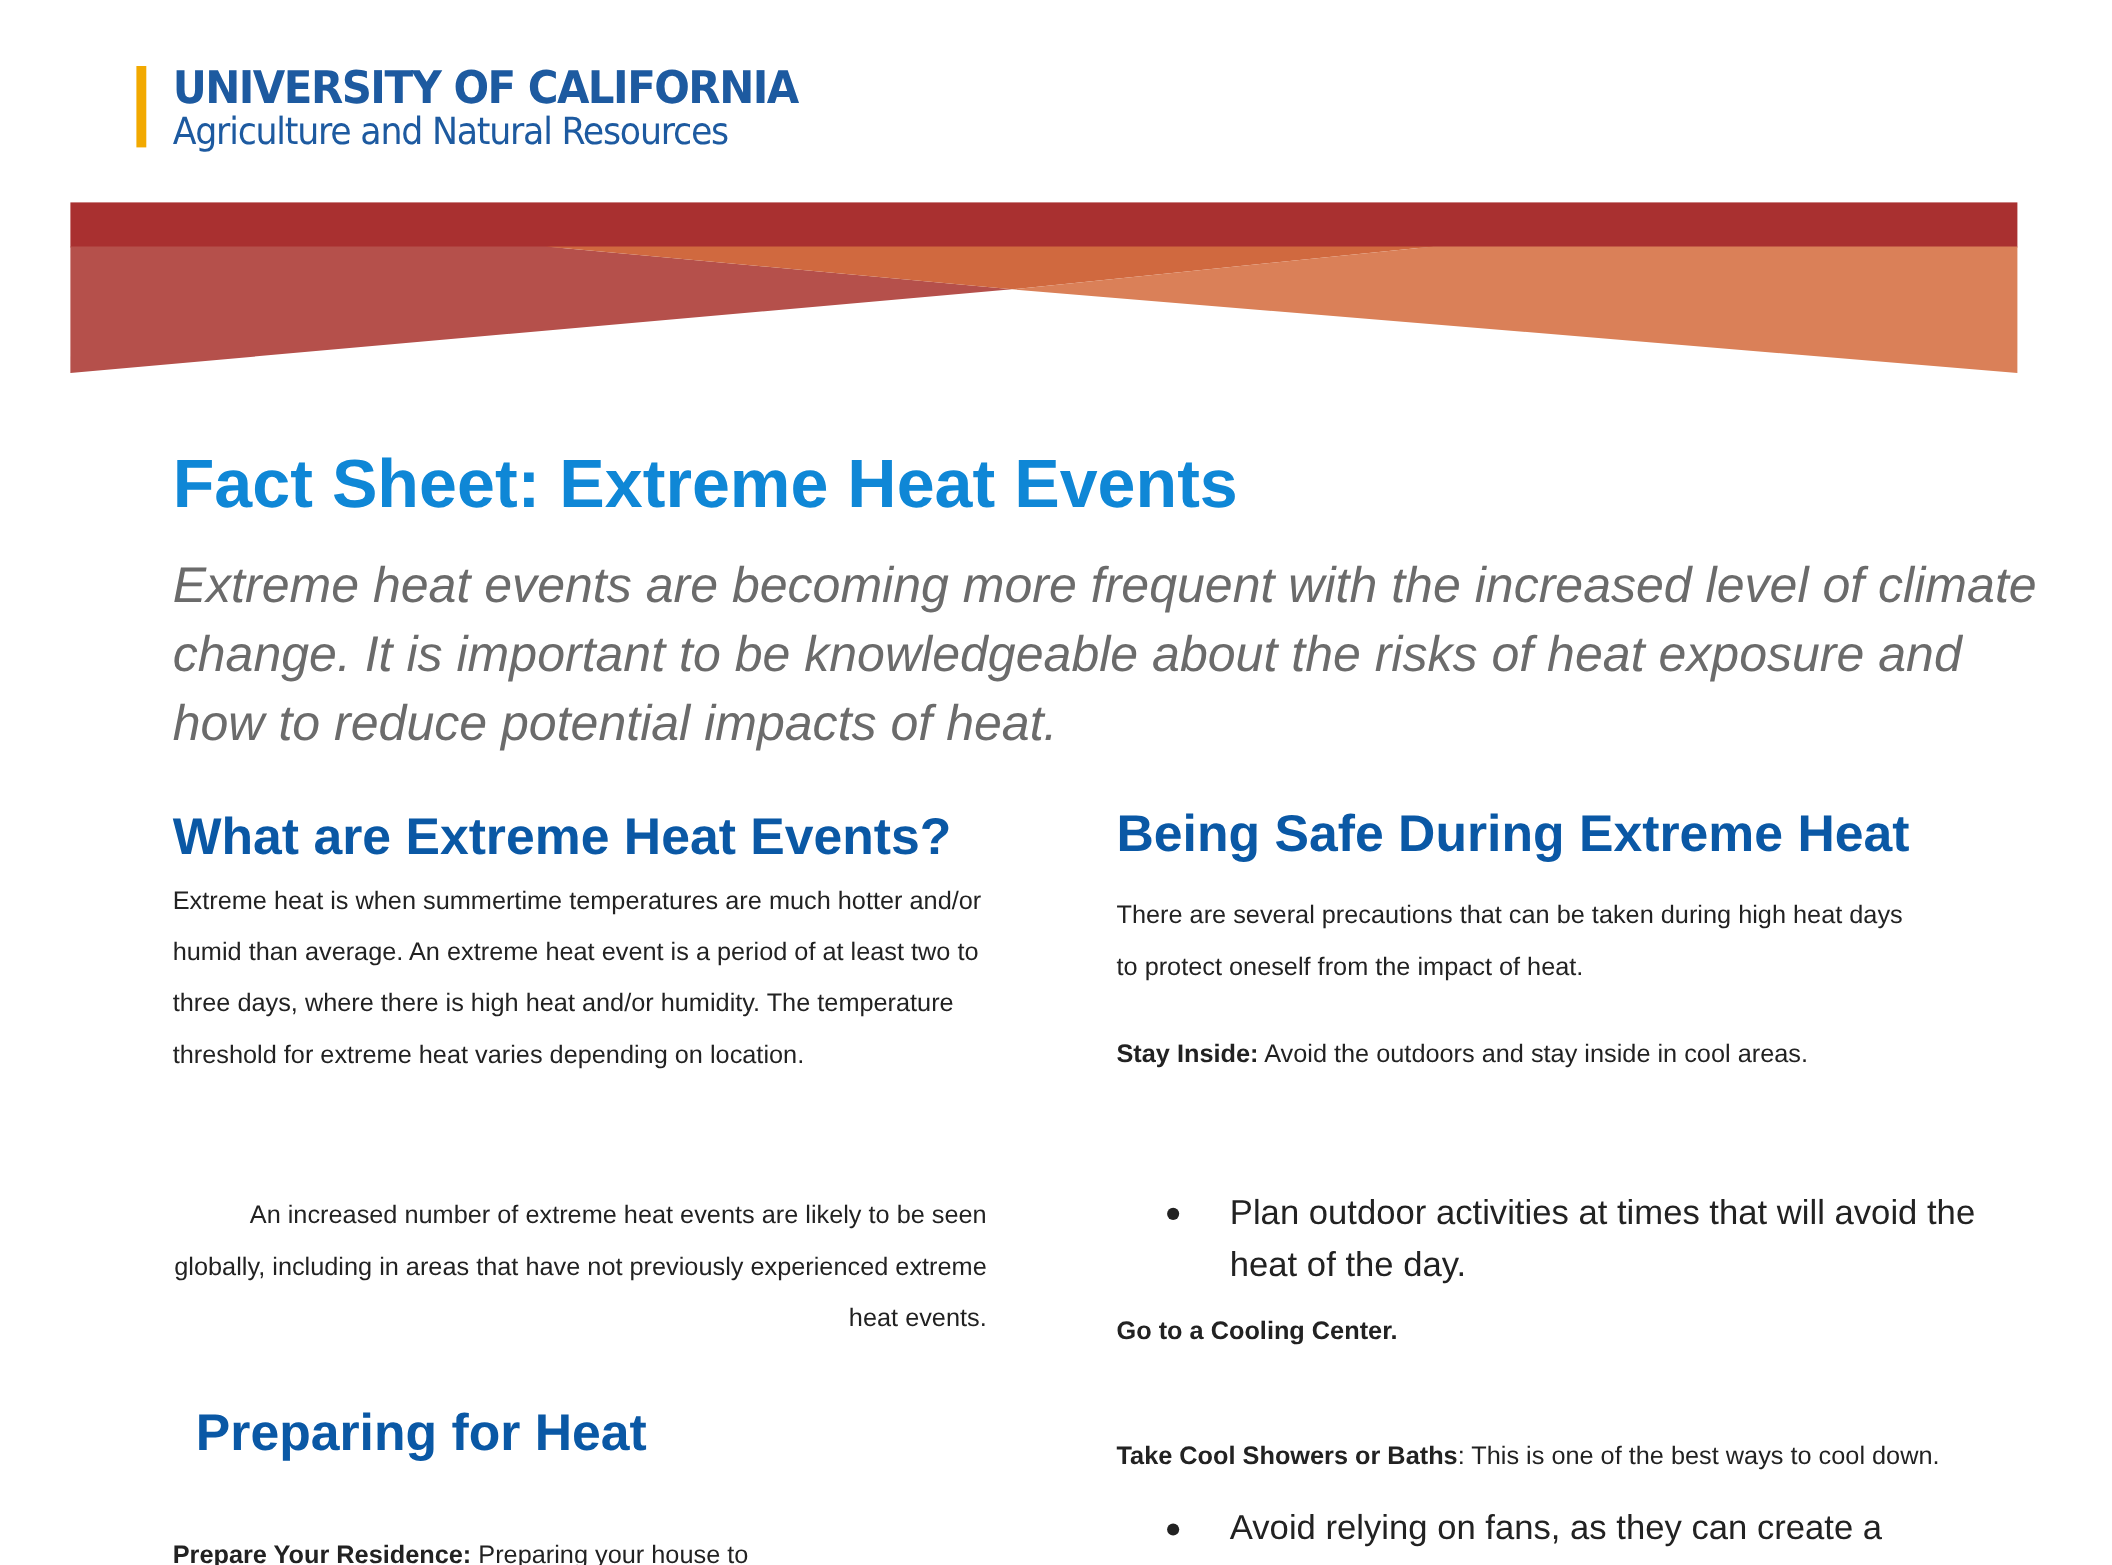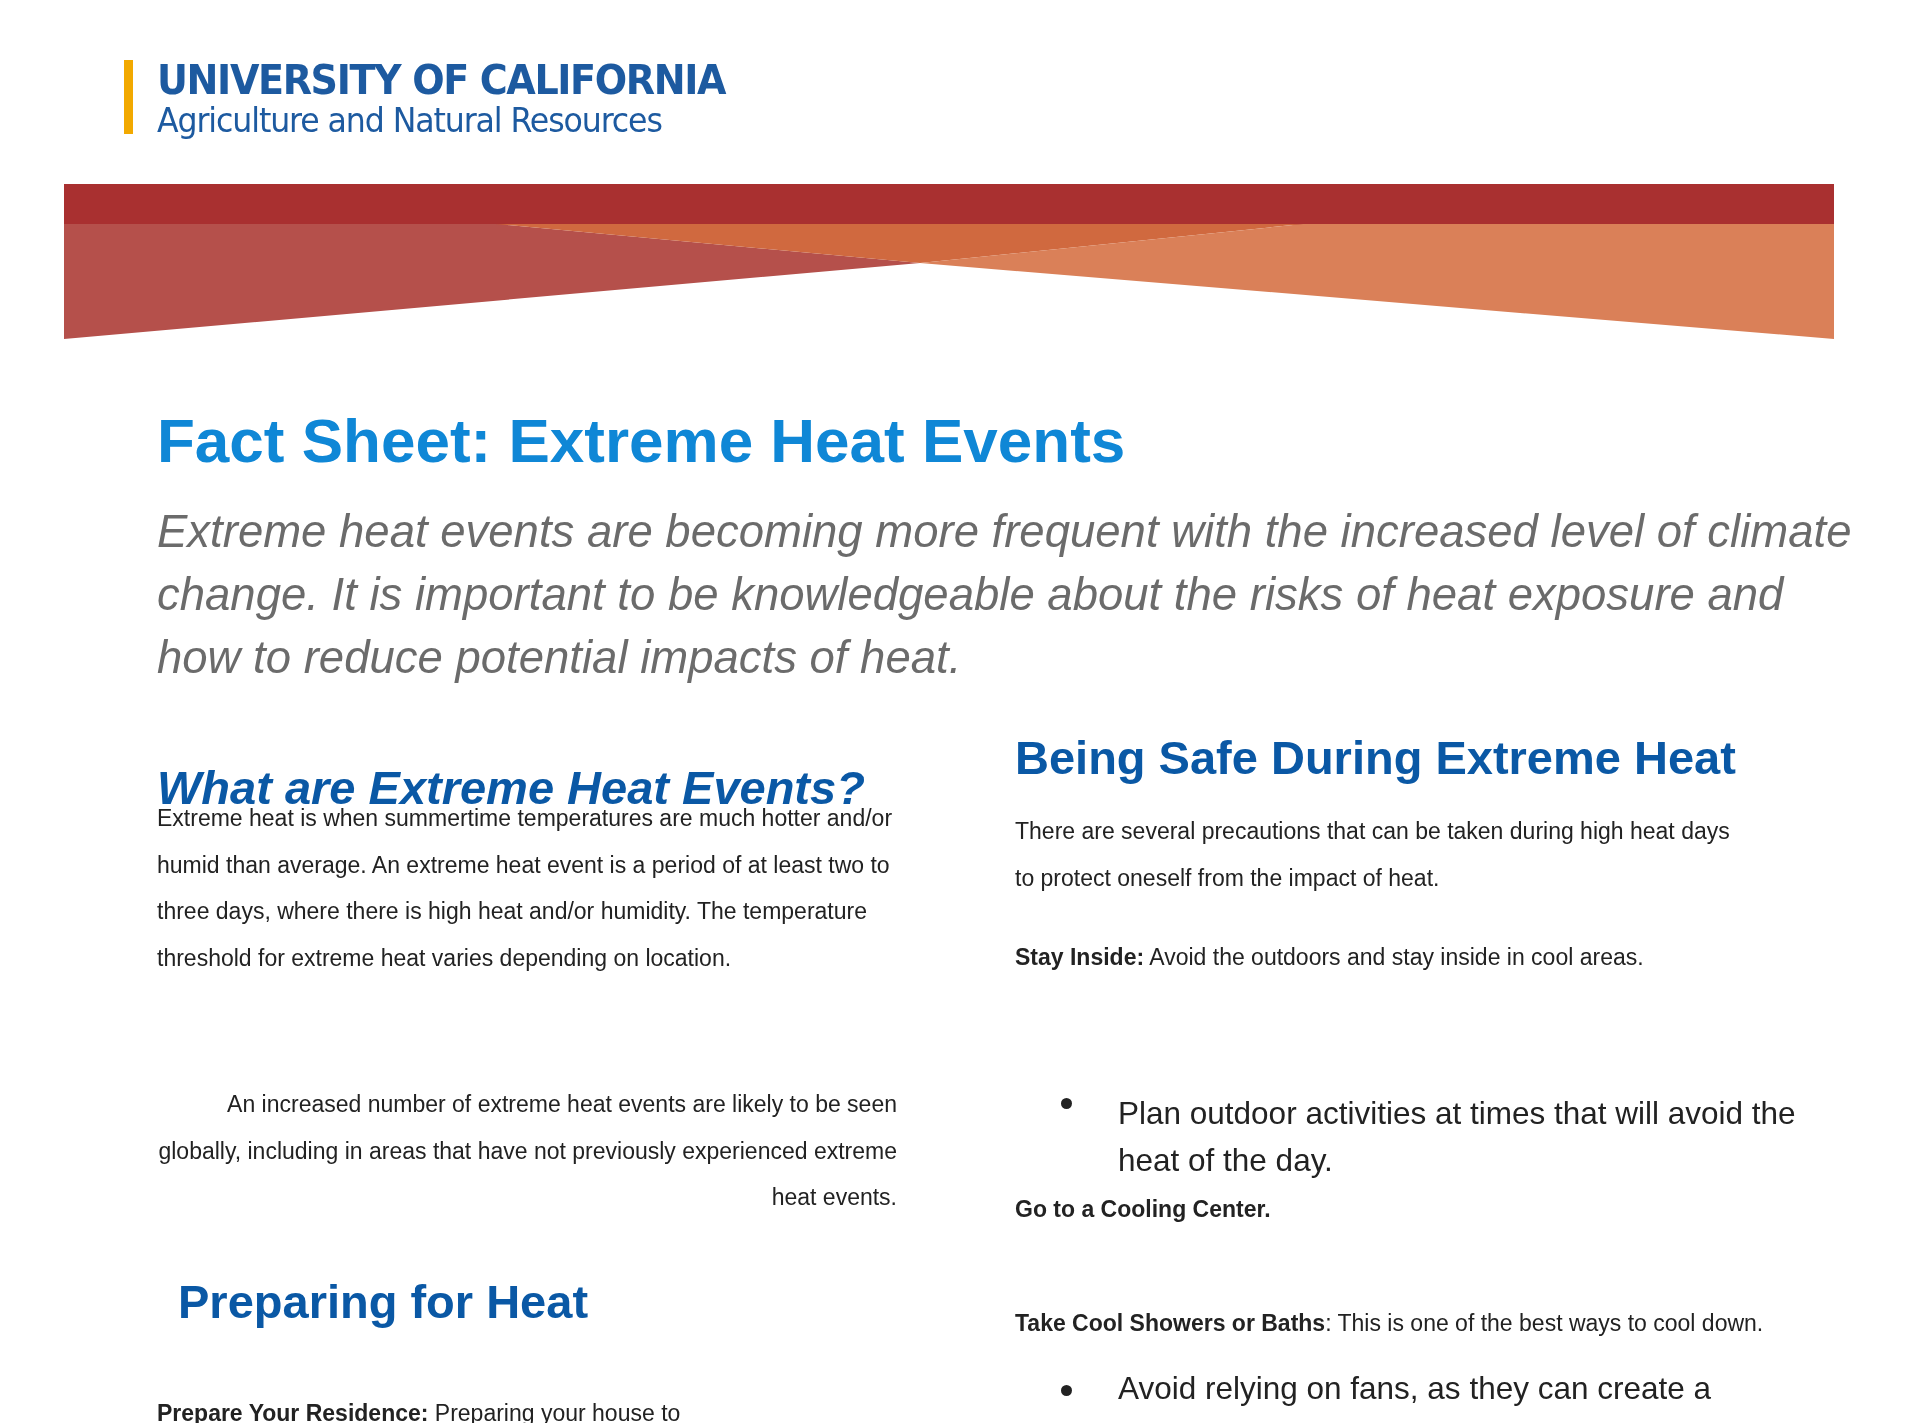--- a/index.html
+++ b/index.html
@@ -34,34 +34,34 @@
   <rect x="64" y="184" width="1770" height="41" fill="#a93030"></rect>
   <polygon points="64,224 496,224 920,263 64,339" fill="#b5504b"></polygon>
   <polygon points="496,224 1303,224 920,263" fill="#d0693f"></polygon>
   <polygon points="1303,224 1834,224 1834,339 920,263" fill="#da8058"></polygon>
 </svg>
 
 <h1 class="title">Fact Sheet: Extreme Heat Events</h1>
 <p class="subtitle">Extreme heat events are becoming more frequent with the increased level of climate change. It is important to be knowledgeable about the risks of heat exposure and how to reduce potential impacts of heat.</p>
 
 <div class="col col-left">
-  <h2 class="h2" style="top:760px;font-style:italic;">What are Extreme Heat Events?</h2>
+  <h2 class="h2" style="top:732px;">What are Extreme Heat Events?</h2>
   <p class="p" style="top:795px; width:790px;">Extreme heat is when summertime temperatures are much hotter and/or humid than average. An extreme heat event is a period of at least two to three days, where there is high heat and/or humidity. The temperature threshold for extreme heat varies depending on location.</p>
   <p class="p" style="top:1081px; width:740px;text-align:right;">An increased number of extreme heat events are likely to be seen globally, including in areas that have not previously experienced extreme heat events.</p>
   <h2 class="h2" style="top:1274px;margin-left:21px;">Preparing for Heat</h2>
   <p class="p" style="top:1390px; width:790px; white-space:nowrap;"><b>Prepare Your Residence:</b><span> Preparing your house to</span></p>
 </div>
 
 <div class="col col-right">
   <h2 class="h2" style="top:730px;">Being Safe During Extreme Heat</h2>
   <p class="p" style="top:808px; width:740px;">There are several precautions that can be taken during high heat days to protect oneself from the impact of heat.</p>
   <p class="p" style="top:934px; width:790px;"><b>Stay Inside:</b><span> Avoid the outdoors and stay inside in cool areas.</span></p>
   <div class="bullet" style="top:1078px;">
     <span class="bullet-dot"></span>
-    <p class="bullet-text" style="top:12px;">Plan outdoor activities at times that will avoid the heat of the day.</p>
+    <p class="bullet-text" style="top:1px;">Plan outdoor activities at times that will avoid the heat of the day.</p>
   </div>
   <p class="p" style="top:1186px; width:790px;"><b>Go to a Cooling Center.</b></p>
   <p class="p" style="top:1300px; width:790px;"><b>Take Cool Showers or Baths</b><span>: This is one of the best ways to cool down.</span></p>
   <div class="bullet" style="top:1365px;">
     <span class="bullet-dot"></span>
     <p class="bullet-text" style="top:0; white-space:nowrap;">Avoid relying on fans, as they can create a</p>
   </div>
 </div>
 
 </body></html>

